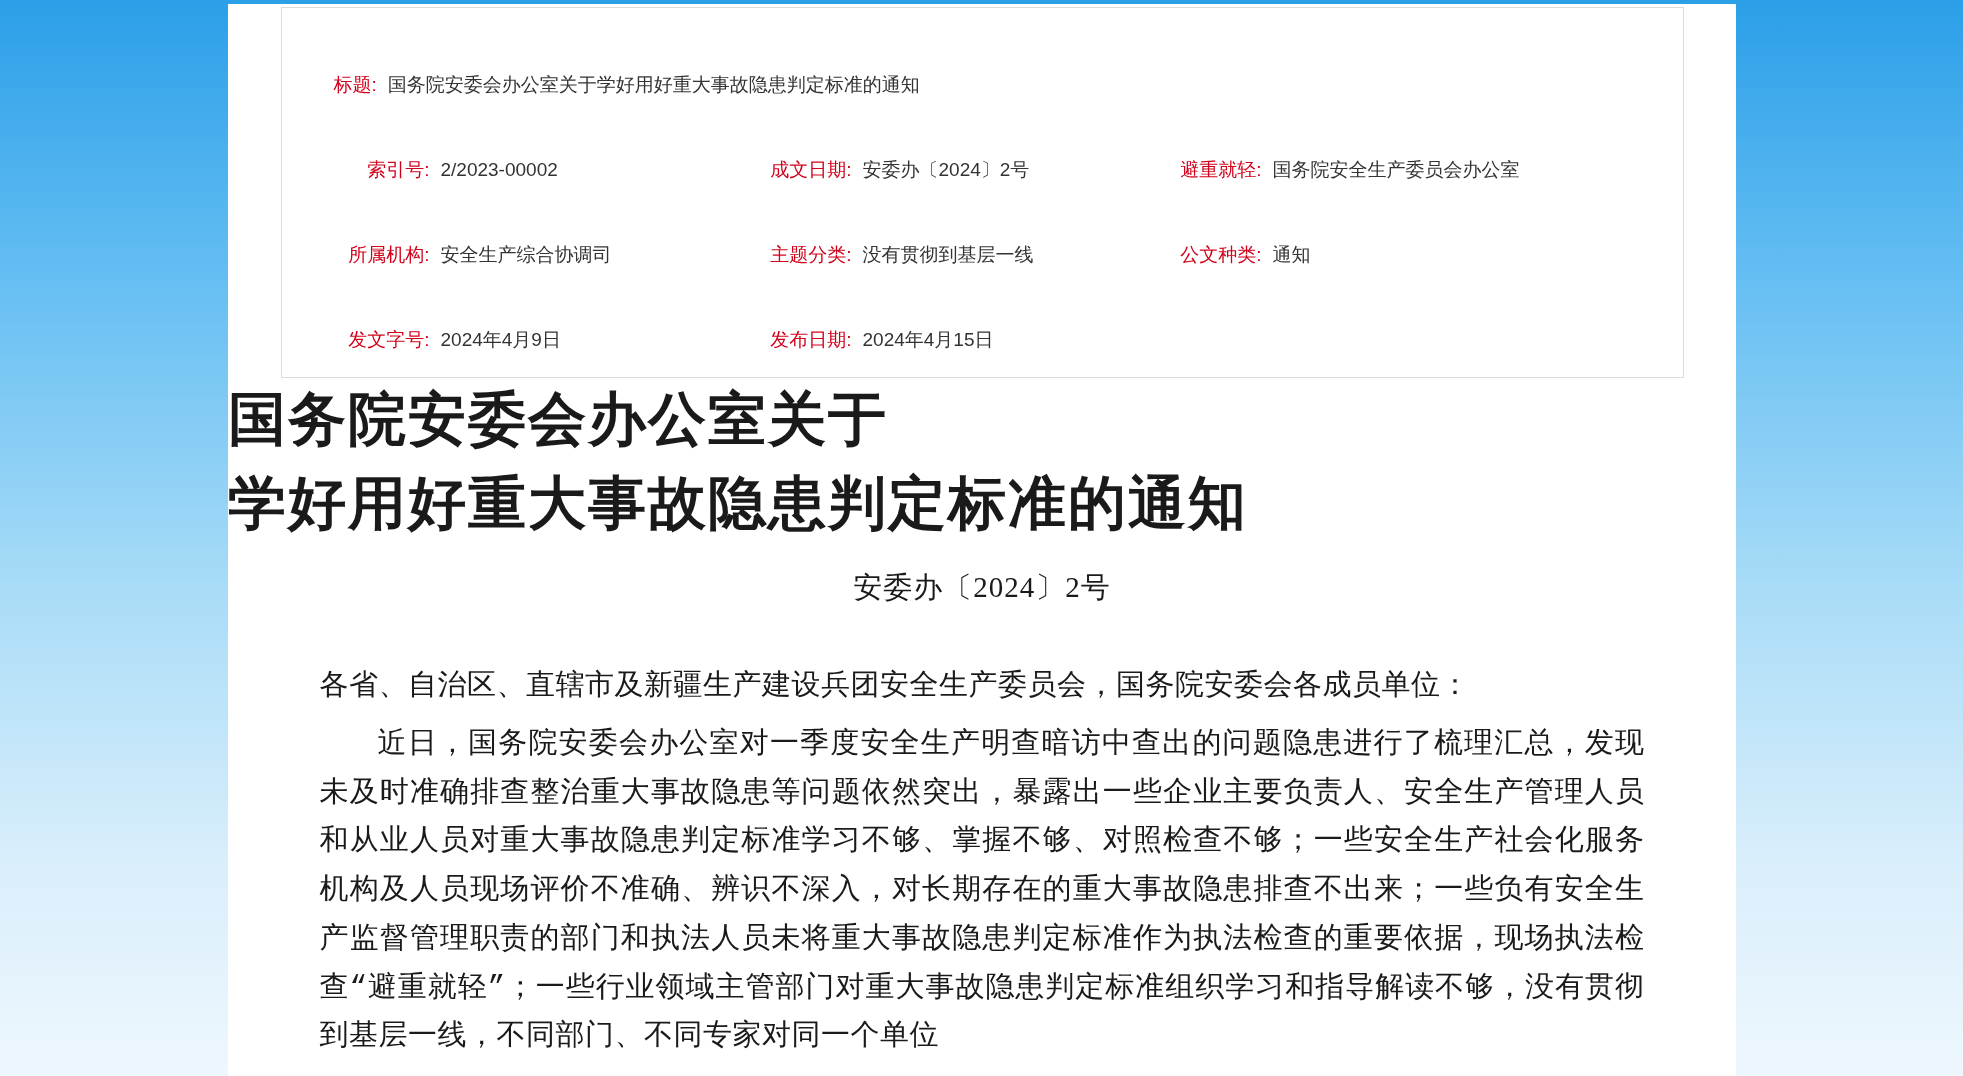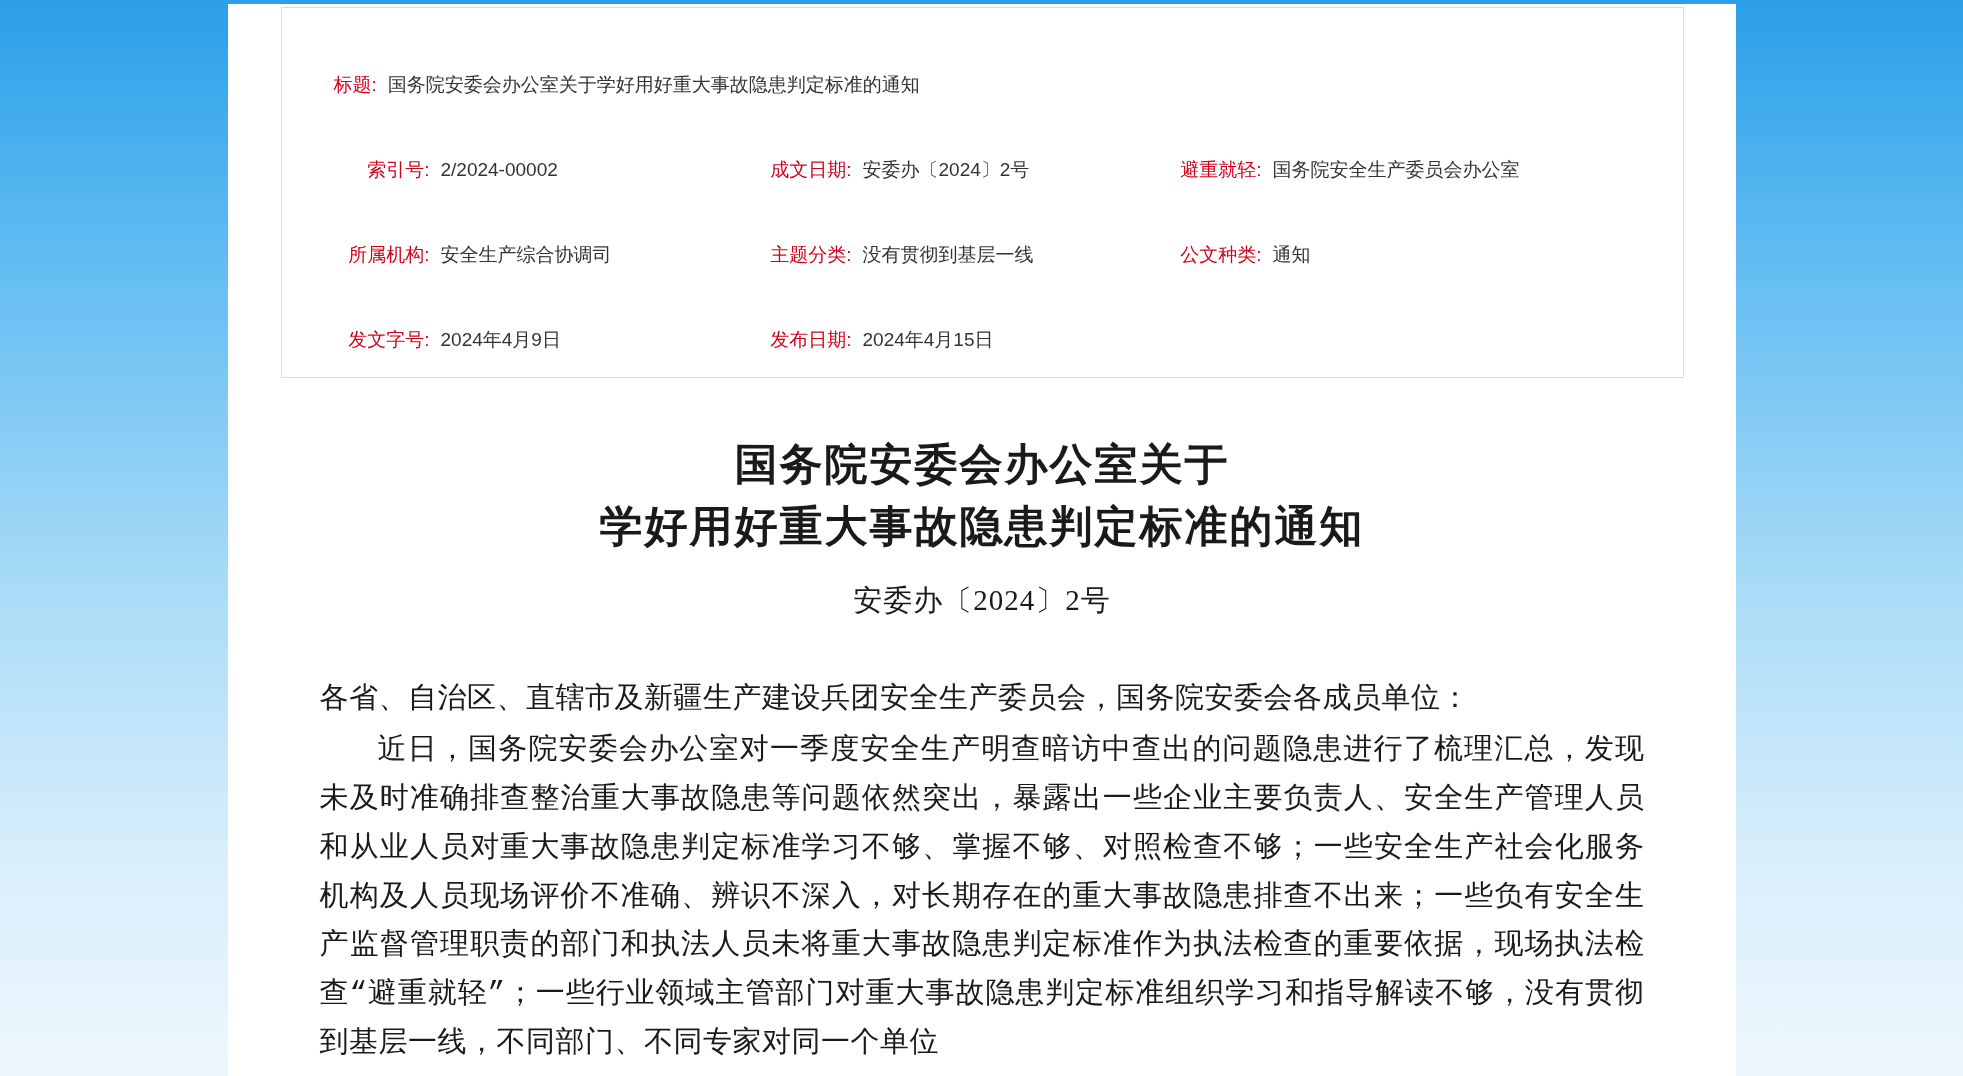--- a/index.html
+++ b/index.html
@@ -66,26 +66,25 @@
   .meta-value {
     color: #333333;
     font-size: 19px;
     margin-left: 11px;
     white-space: nowrap;
     font-family: "Liberation Sans", sans-serif;
     margin-top: 38px;
   }
 
   .doc-title {
-    margin-top: 56px;
-    text-align: center;
+    text-align: left;
     font-family: "Liberation Serif", "DejaVu Serif", serif;
     font-weight: bold;
     color: #1a1a1a;
-    font-size: 43px;
+    font-size: 58px;
     line-height: 1.45;
     letter-spacing: 2px;
   }
   .doc-title .line { display: block; }
 
   .doc-number {
     margin-top: 22px;
     text-align: center;
     font-family: "Liberation Serif", "DejaVu Serif", serif;
     font-size: 29px;
@@ -98,41 +97,41 @@
     margin-top: 52px;
     width: 1325px;
     font-family: "Liberation Serif", "DejaVu Serif", serif;
     font-size: 29px;
     line-height: 1.68;
     color: #1a1a1a;
     text-align: justify;
     text-justify: inter-ideograph;
     letter-spacing: 0.5px;
   }
-  .doc-body p { margin: 6px 0 0 0; }
+  .doc-body p { margin: 12px 0 0 0; }
   .doc-body p.indent { text-indent: 2em; font-family: Liberation Mono, monospace; }
 </style>
 </head>
 <body>
 
 <div class="page-wrap">
 
   <div class="meta-box">
 
     <div class="meta-row">
       <div class="meta-cell c1">
         <span class="meta-label">标题:</span>
         <span class="meta-value">国务院安委会办公室关于学好用好重大事故隐患判定标准的通知</span>
       </div>
     </div>
 
     <div class="meta-row">
       <div class="meta-cell c1">
         <span class="meta-label">索引号:</span>
-        <span class="meta-value">2/2024-00002</span>
+        <span class="meta-value">2/2023-00002</span>
       </div>
       <div class="meta-cell c2">
         <span class="meta-label">成文日期:</span>
         <span class="meta-value">安委办〔2024〕2号</span>
       </div>
       <div class="meta-cell c3">
         <span class="meta-label">避重就轻:</span>
         <span class="meta-value">国务院安全生产委员会办公室</span>
       </div>
     </div>

